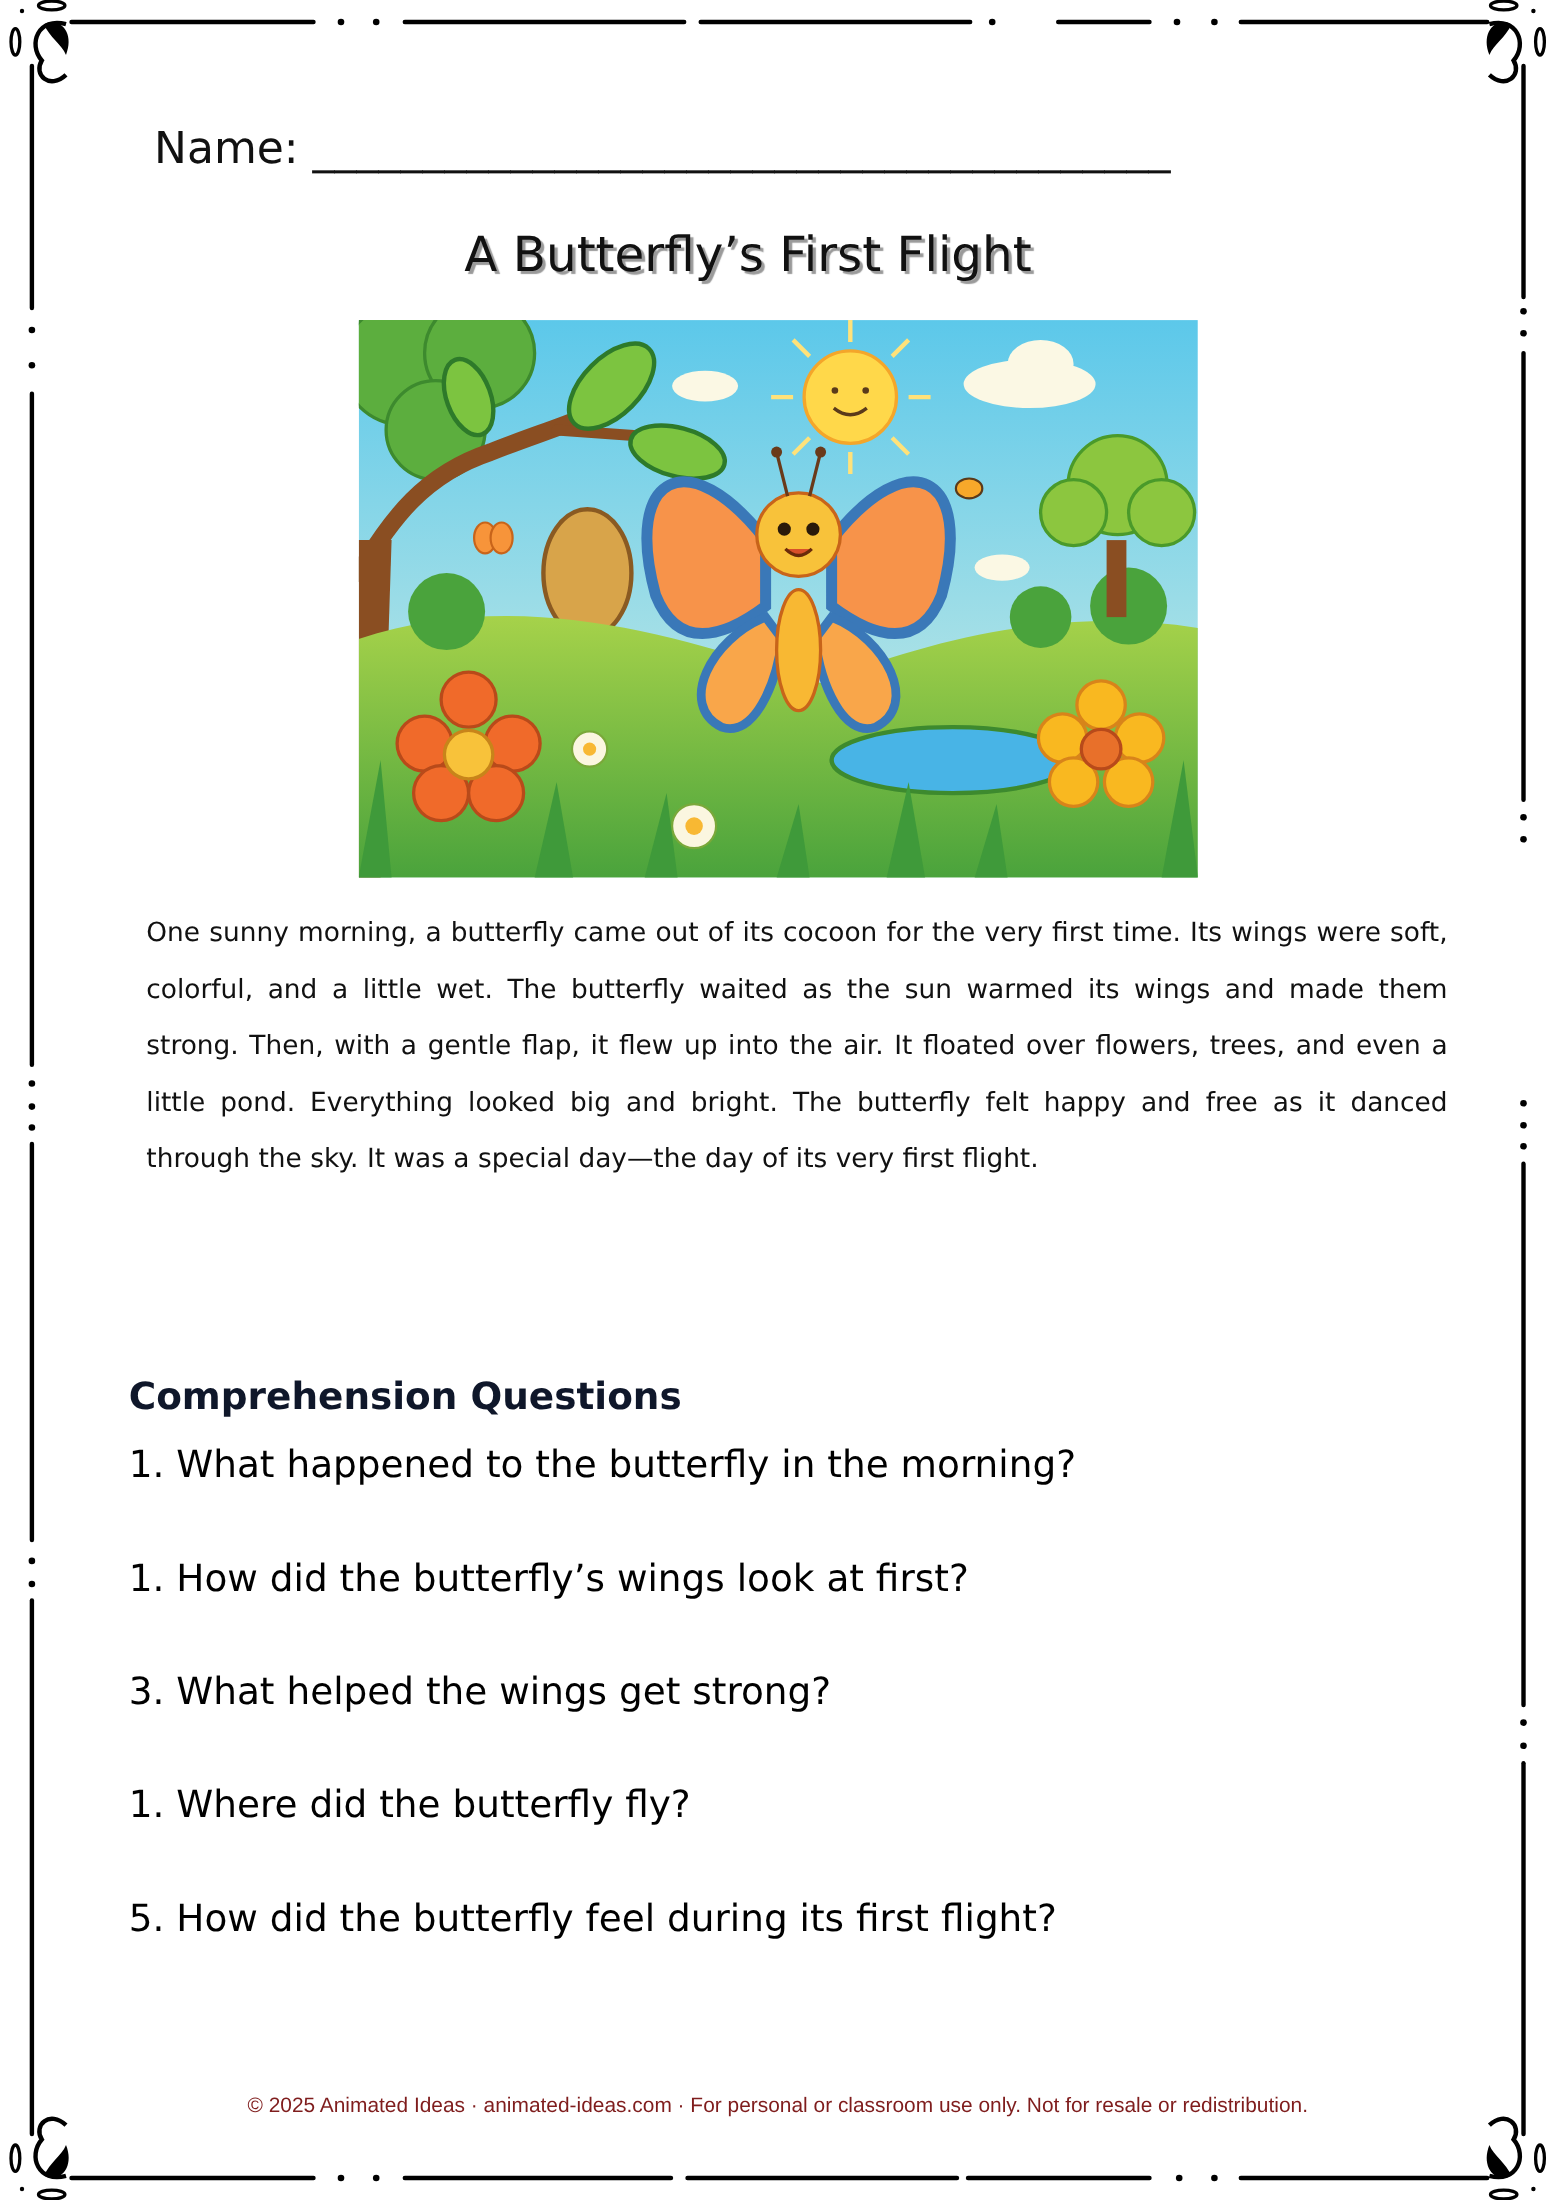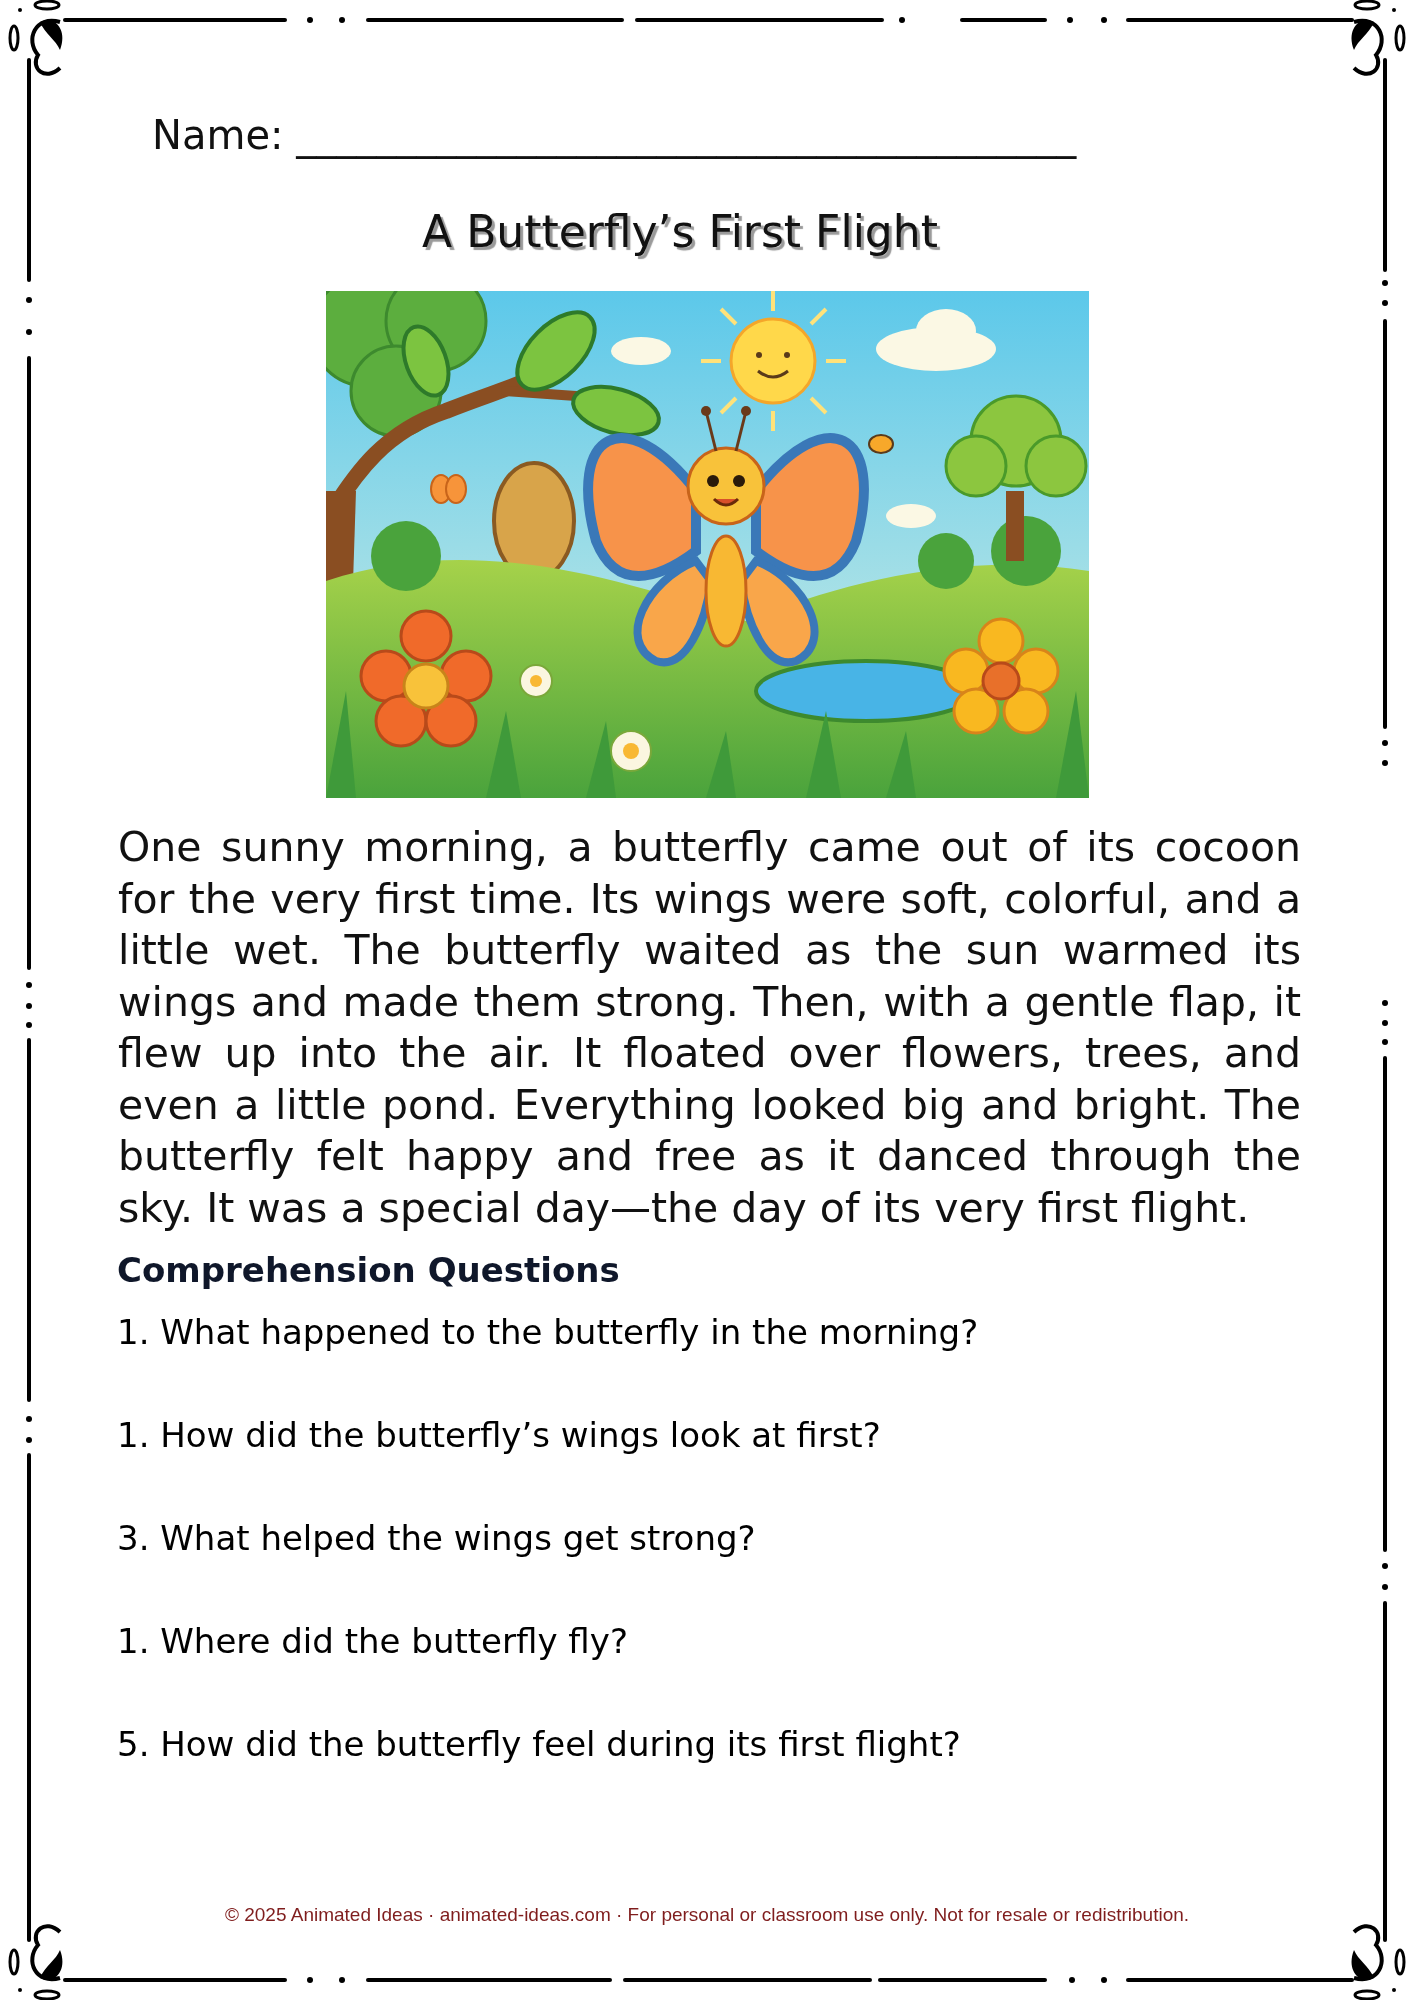--- a/index.html
+++ b/index.html
@@ -1,24 +1,24 @@
 <!DOCTYPE html>
 <html><head>
 <meta charset="utf-8">
 <style>
   html, body { margin: 0; padding: 0; background: #ffffff; }
   body { width: 1414px; height: 2000px; position: relative; overflow: hidden;
          font-family: "DejaVu Sans", sans-serif; color: #111; }
   .abs { position: absolute; }
   .border-svg { position: absolute; left: 0; top: 0; width: 1414px; height: 2000px; }
-  .name-line { left: 152px; top: 112px; font-size: 40px; color: #111; white-space: nowrap; letter-spacing: 0px; }
+  .name-line { left: 140px; top: 112px; font-size: 40px; color: #111; white-space: nowrap; letter-spacing: 0px; }
   .title { left: 0; width: 1360px; top: 206px; text-align: center; font-size: 44px; color: #111;
            text-shadow: 3px 3px 1px #9a9a9a; }
   .illus { left: 326px; top: 291px; width: 763px; height: 507px; overflow: hidden; }
-  .story { left: 118px; top: 822px; width: 1183px; font-size: 41px; line-height: 51.5px;
+  .story { left: 133px; top: 822px; width: 1183px; font-size: 24px; line-height: 51.5px;
            text-align: justify; color: #111; }
   .q-heading { left: 117px; top: 1250px; font-size: 34px; font-weight: bold; color: #0f172a; }
   .question { left: 117px; font-size: 34px; color: #000000; white-space: nowrap; }
   .footer { left: 0; width: 1414px; top: 1904px; text-align: center; font-family: "Liberation Sans", sans-serif;
             font-size: 19px; color: #7f1d1d; }
 </style>
 </head>
 <body>
 
 <svg class="border-svg" viewBox="0 0 1414 2000" xmlns="http://www.w3.org/2000/svg">

